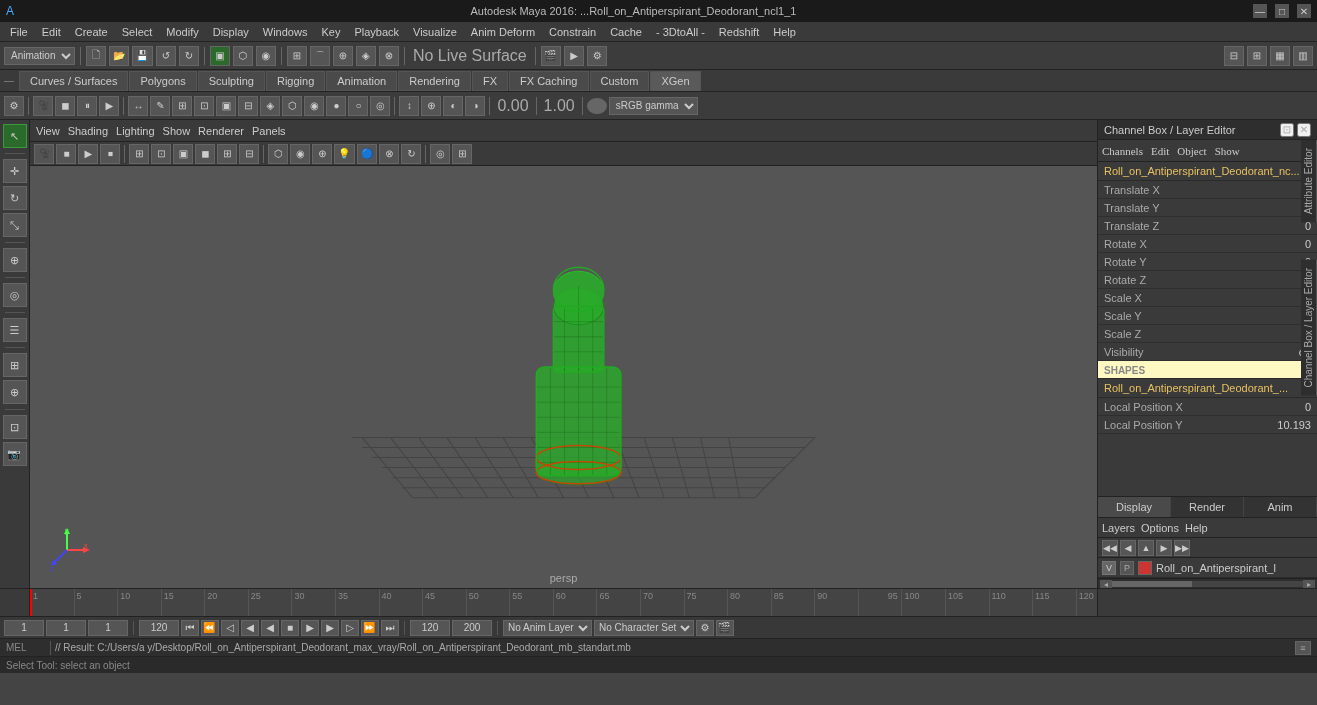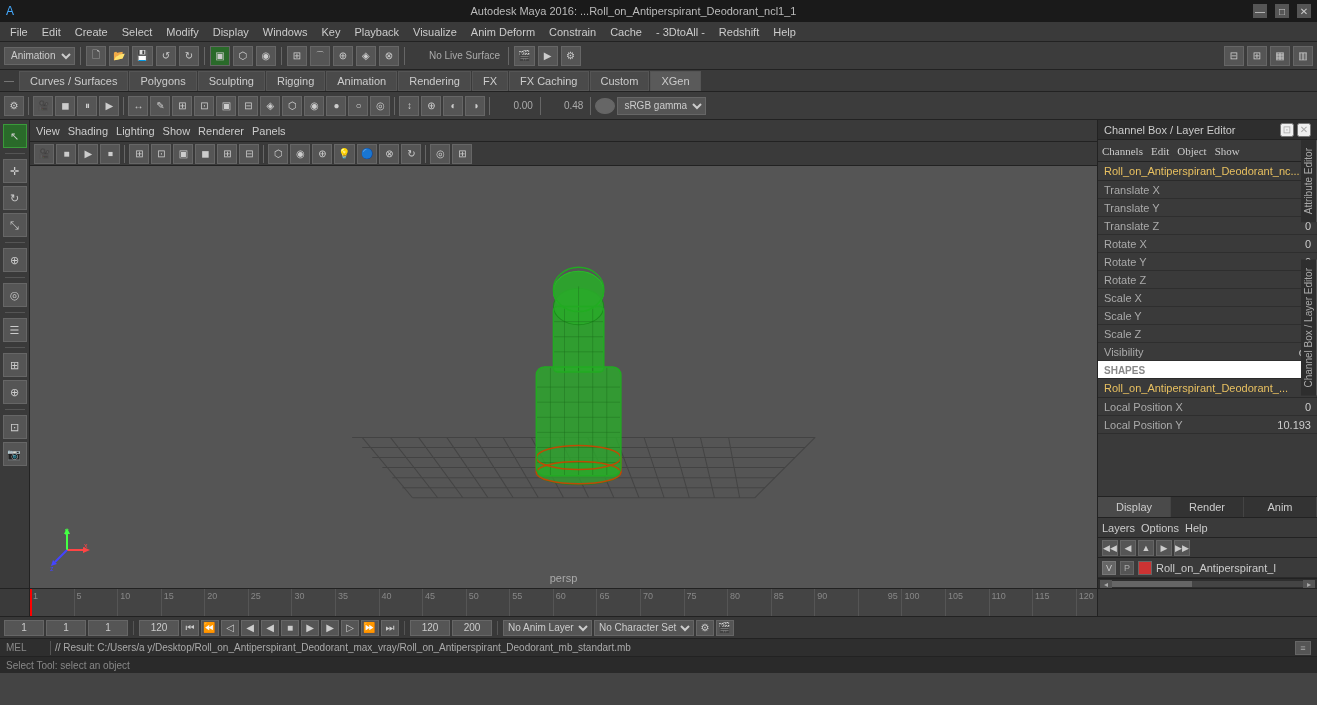--- a/index.html
+++ b/index.html
@@ -70,21 +70,21 @@
       border: 1px solid #666;
       color: #ccc;
       font-size: 10px;
       cursor: pointer;
       display: flex;
       align-items: center;
       justify-content: center;
       padding: 0 3px;
     }
     .tb-sep { width: 1px; height: 18px; background: #666; margin: 0 2px; }
-    .tb-label { color: #aaa; font-size: 10px; padding: 0 3px; margin-left: 16px; }
+    .tb-label { color: #aaa; font-size: 16px; padding: 0 3px; }
 
     
     #tabs-row {
       height: 22px;
       background: #3a3a3a;
       display: flex;
       align-items: center;
       padding: 0 4px;
       gap: 1px;
       border-bottom: 1px solid #222;
@@ -229,21 +229,21 @@
     }
     .ch-name { flex: 1; color: #aaa; font-size: 11px; }
     .ch-value { color: #ccc; font-size: 11px; min-width: 40px; text-align: right; }
 
     
     #shapes-header {
       padding: 4px 6px 2px 6px;
       color: #888;
       font-size: 10px;
       font-weight: bold;
-      background: #ffffff;
+      background: #fef9c3;
       border-bottom: 1px solid #2a2a2a;
       text-transform: uppercase;
     }
     .shapes-name {
       padding: 3px 6px;
       color: #e8c060;
       font-size: 11px;
       border-bottom: 1px solid #2a2a2a;
     }
     .local-pos-row {
@@ -567,21 +567,21 @@
     <button class="tb-btn">○</button>
     <button class="tb-btn">◎</button>
     <span class="tb-sep"></span>
     <button class="tb-btn">↕</button>
     <button class="tb-btn">⊕</button>
     <button class="tb-btn">◐</button>
     <button class="tb-btn">◑</button>
     <span class="tb-sep"></span>
     <span class="tb-label">0.00</span>
     <span class="tb-sep"></span>
-    <span class="tb-label">0.48</span>
+    <span class="tb-label">1.00</span>
     <span class="tb-sep"></span>
     <button class="tb-btn" style="background:#666;width:16px;height:16px;border-radius:50%;"></button>
     <select class="toolbar-select">
       <option>sRGB gamma</option>
     </select>
   </div>
 
   <div id="content-area">
 
     <div id="left-toolbar">

